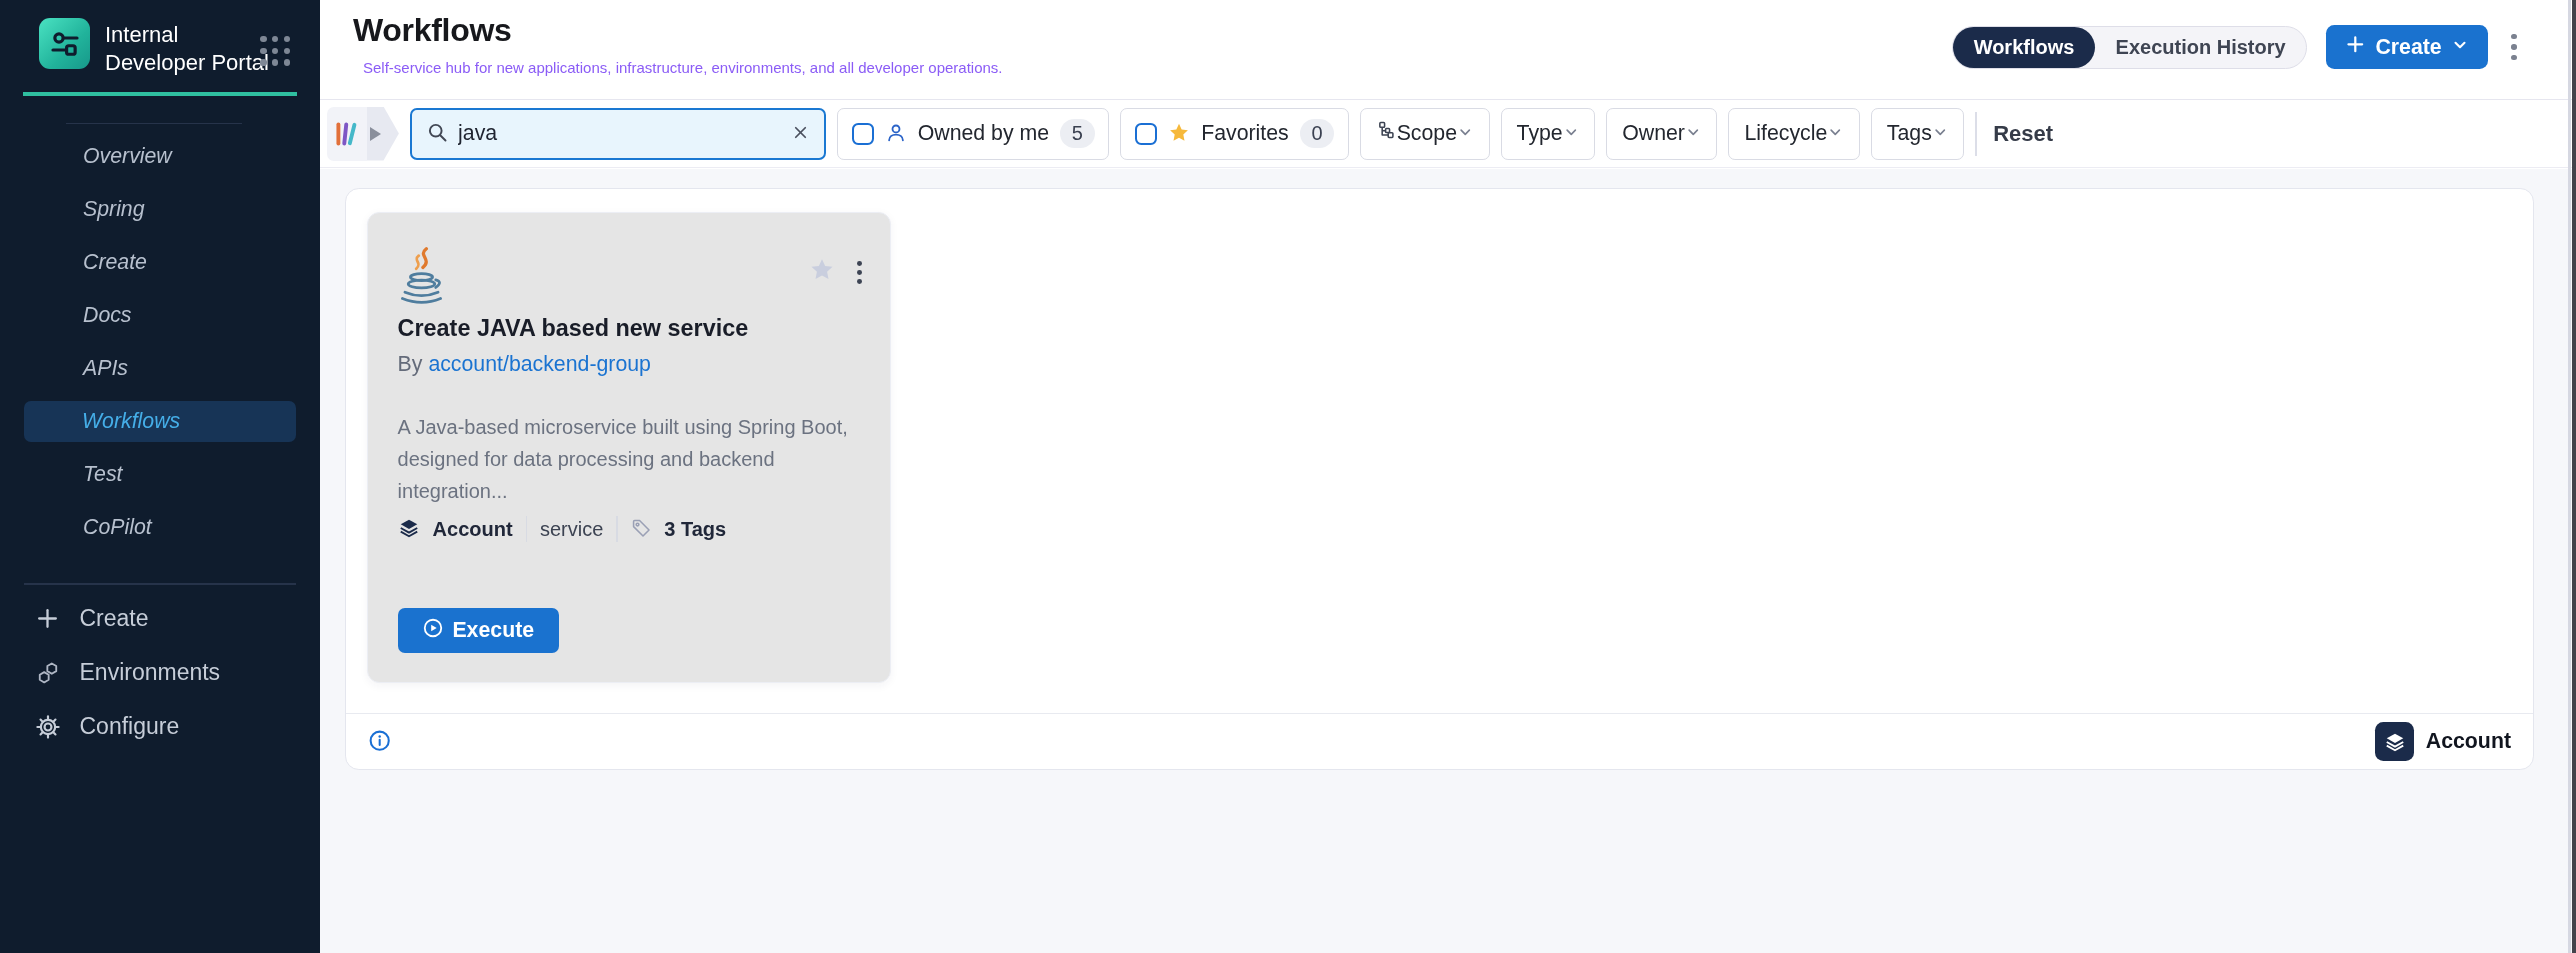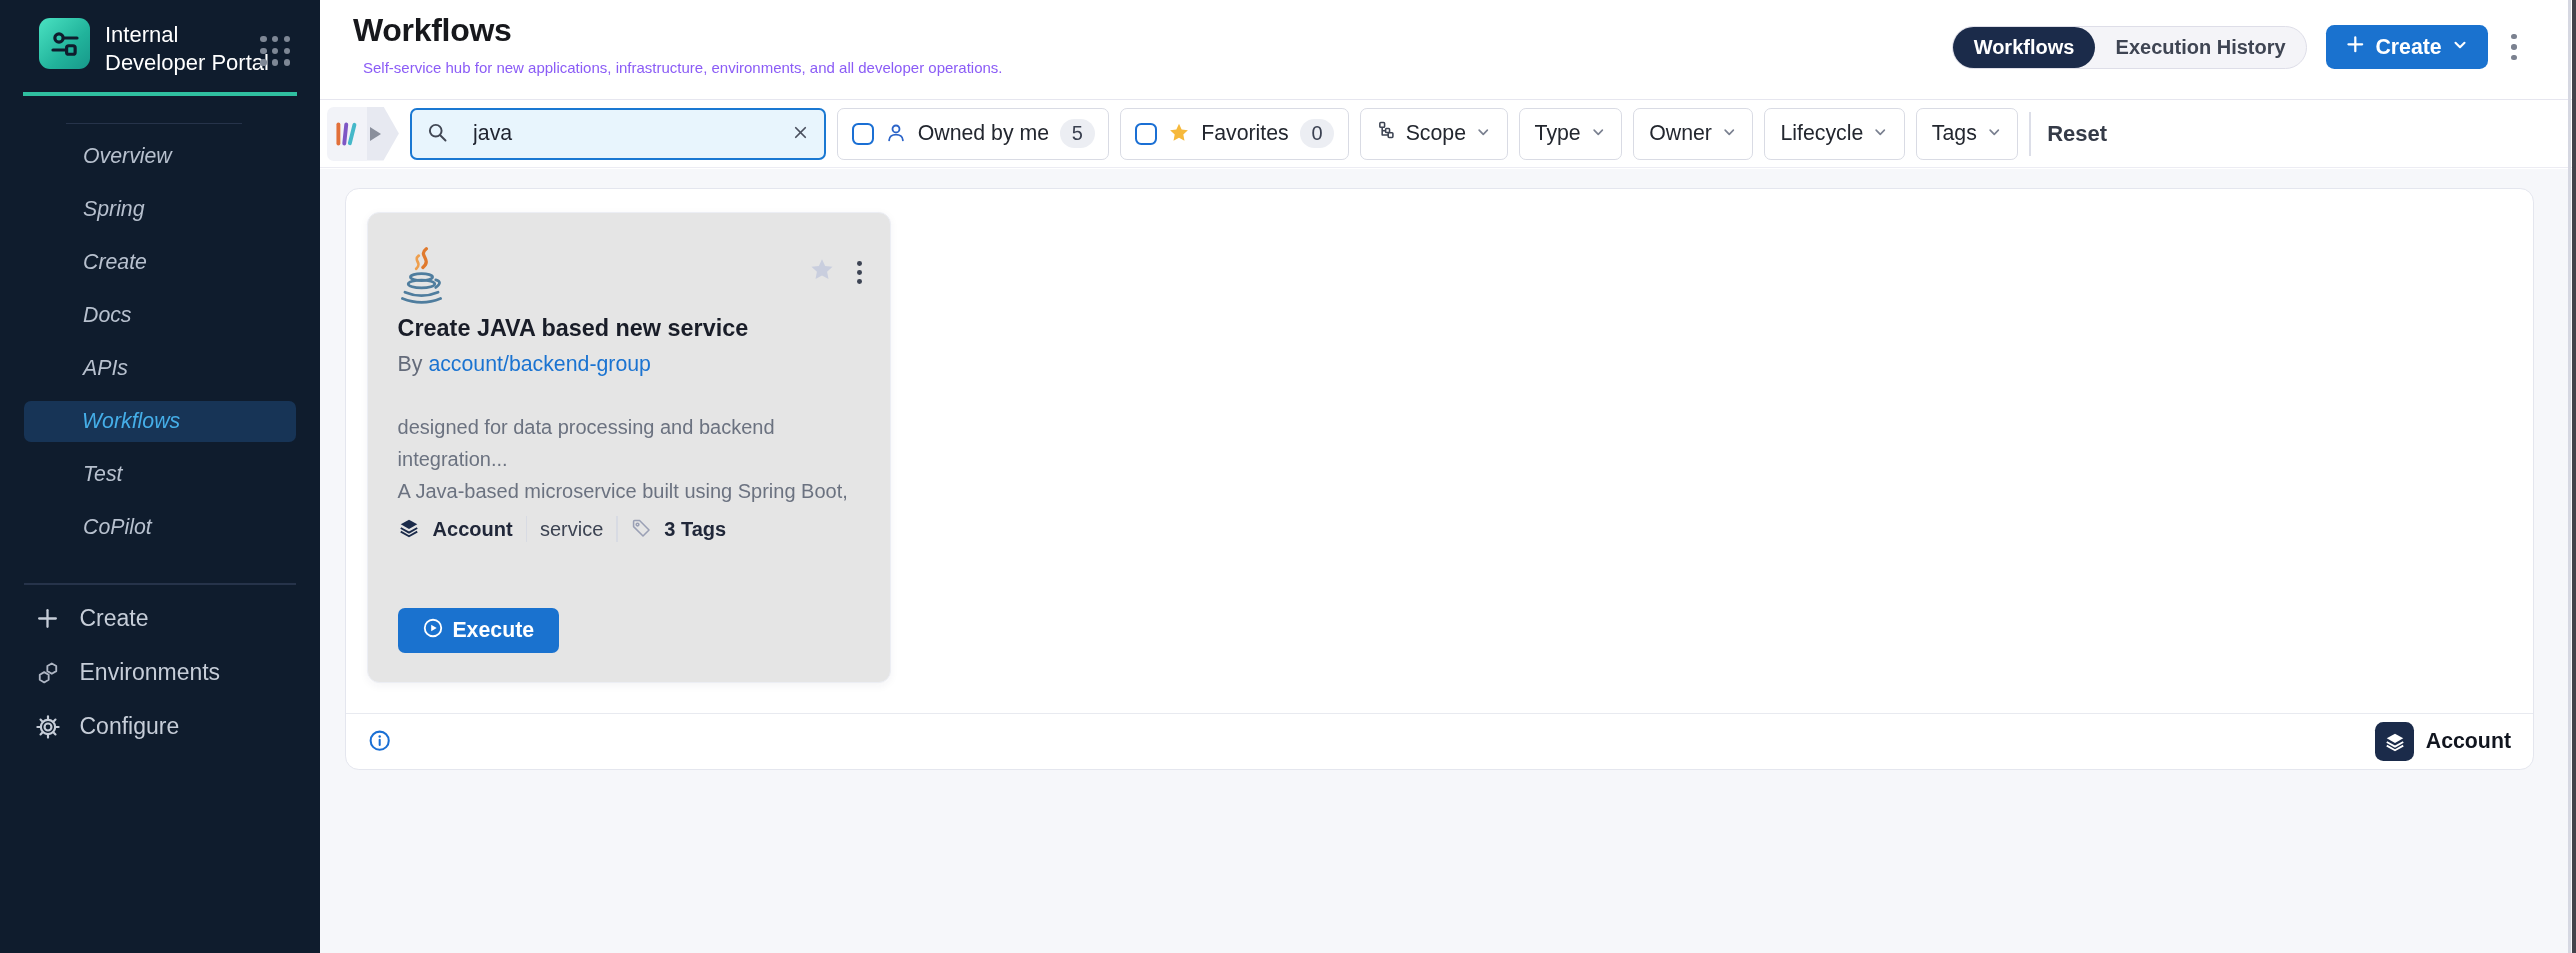--- a/index.html
+++ b/index.html
@@ -48,28 +48,28 @@
   .filter-bar { height:68px; display:flex; align-items:center; background:#fff; padding-left:6.9px; gap:11px;
     border-bottom:1.4px solid #ececf3; }
   .library-block { display:flex; align-items:center; height:54px; flex:0 0 auto; cursor:pointer; }
   .lib-bars { width:40px; height:54px; background:#f2f3f8; border-radius:6.9px 0 0 6.9px;
     display:flex; align-items:center; justify-content:center; }
   .lib-arrow { width:32px; height:54px; background:#e7e9f1;
     clip-path:polygon(0 0,52% 0,100% 50%,52% 100%,0 100%); display:flex; align-items:center; padding-left:3.4px; }
   .tri-right { width:0; height:0; border-top:7.6px solid transparent; border-bottom:7.6px solid transparent;
     border-left:11.7px solid #8a8f9c; }
   .search-box { width:416px; height:52px; background:#e8f5fd; border:2.1px solid #1a78d2; border-radius:6.9px;
-    display:flex; align-items:center; padding:0 13.8px; gap:24px; }
+    display:flex; align-items:center; padding:0 13.8px; gap:9px; }
   .search-box input { flex:1; background:transparent; border:none; outline:none; font-size:21.3px; color:#1f2430; font-family:inherit; }
   .check-pill { display:flex; align-items:center; gap:11px; height:52px; padding:0 13.8px;
     background:#fff; border:1.4px solid #d9dbe4; border-radius:6.9px; cursor:pointer; }
   .checkbox { width:22px; height:22px; border:2.8px solid #1a6fd4; border-radius:6.2px; background:#fff; flex:0 0 22px; }
   .pill-label { font-size:21.3px; color:#23272f; white-space:nowrap; }
   .count-badge { background:#eceef3; border-radius:687px; padding:3.4px 11.7px; font-size:20px; color:#3a4050; }
-  .dd { display:flex; align-items:center; gap:9px; height:52px; padding:0 15px; background:#fff;
+  .dd { display:flex; align-items:center; height:52px; padding:0 15px; background:#fff;
     border:1.4px solid #d9dbe4; border-radius:6.9px; font-size:21.3px; color:#23272f; cursor:pointer; white-space:nowrap; }
   .vsep { width:1.4px; height:44px; background:#dcdee8; }
   .reset { font-size:22px; font-weight:bold; color:#353b48; cursor:pointer; margin-left:5.5px; }
 
   
   .content { position:absolute; top:169px; bottom:0; left:0; right:0; background:#f6f7fa; }
   .panel { position:absolute; left:25px; top:19px; width:2189px; height:582px; background:#fff;
     border:1.4px solid #e4e6ee; border-radius:13.8px; }
   .card { position:absolute; left:20.6px; top:23.4px; width:524px; height:471px; background:#e5e5e5;
     border:1.4px solid #eceef4; border-radius:12.4px; box-shadow:0 2.1px 8.3px rgba(30,40,80,0.05); }
@@ -353,22 +353,22 @@
           </div>
 
           <div class="card-title">Create JAVA based new service</div>
 
           <div class="card-by">
             <span>By</span>
             <a href="#">account/backend-group</a>
           </div>
 
           <div class="card-desc">
+            <div>A Java-based microservice built using Spring Boot,</div>
             <div>designed for data processing and backend integration...</div>
-            <div>A Java-based microservice built using Spring Boot,</div>
           </div>
 
           <div class="card-meta">
             <span>
               <svg width="22" height="22" viewBox="0 0 24 24">
                 <path d="M12 3 L21 8 12 13 3 8 Z" fill="#1b2b4a"></path>
                 <path d="M3 12 L12 17 21 12" fill="none" stroke="#1b2b4a" stroke-width="2" stroke-linejoin="round"></path>
                 <path d="M3 16 L12 21 21 16" fill="none" stroke="#1b2b4a" stroke-width="2" stroke-linejoin="round"></path>
               </svg>
             </span>

